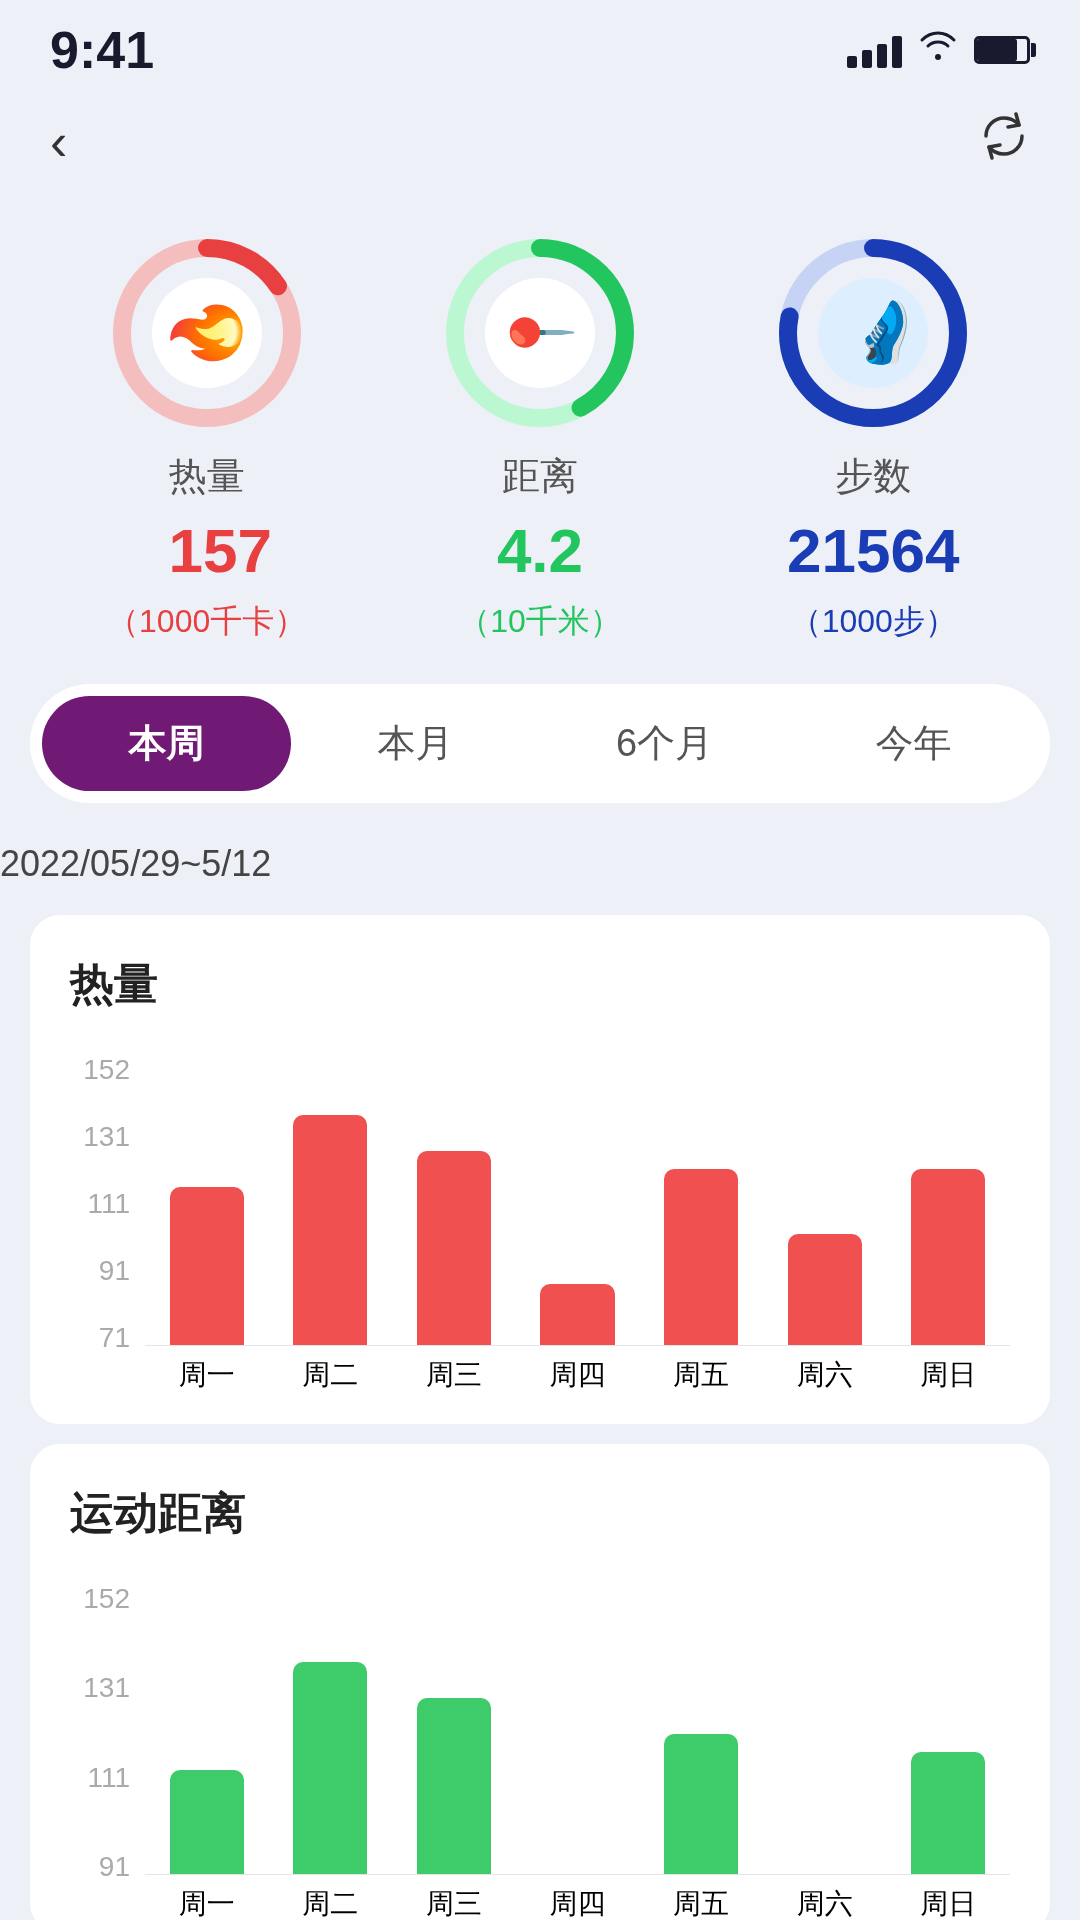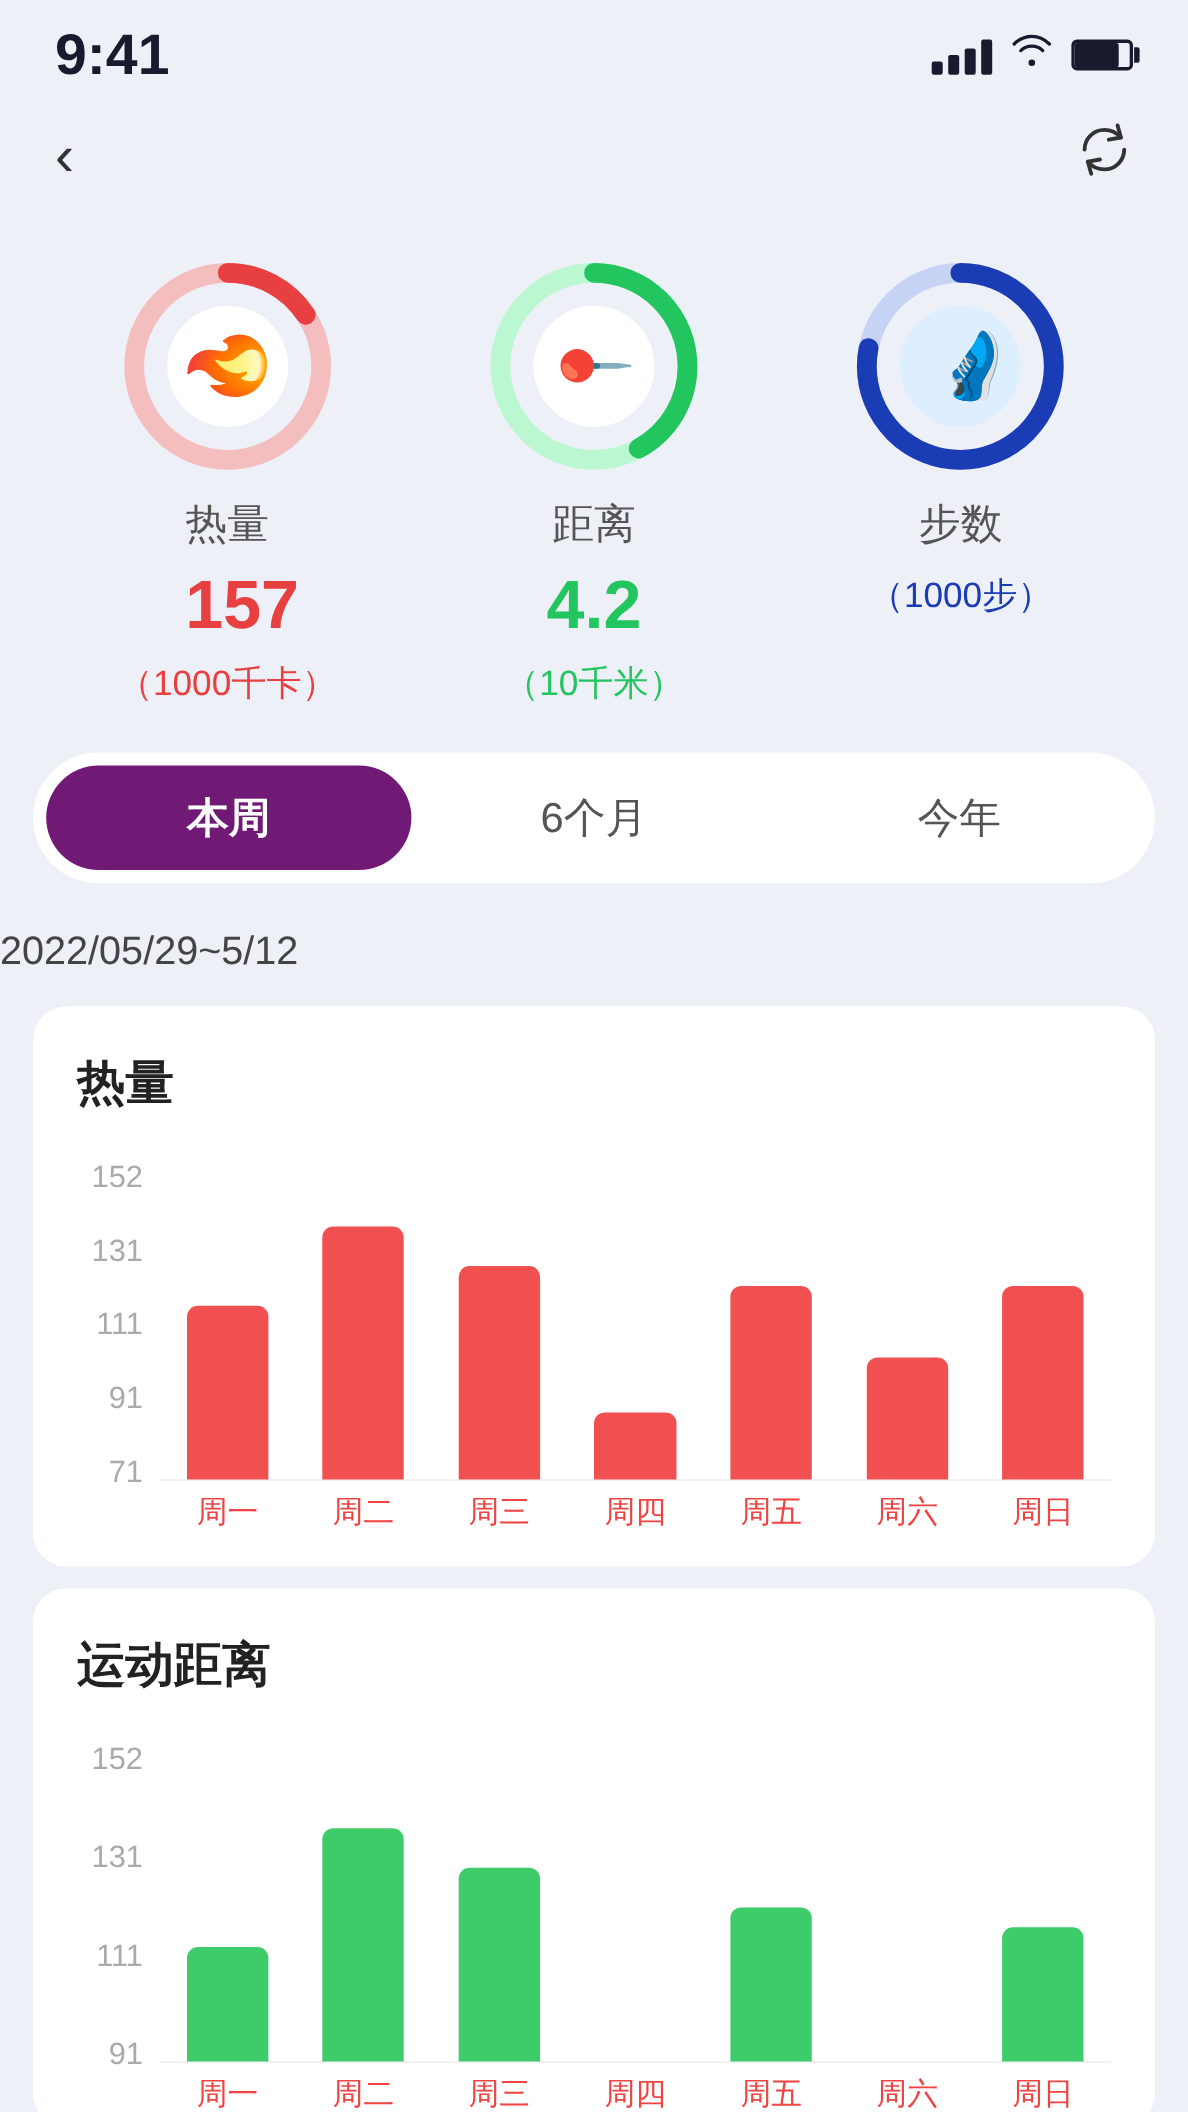--- a/index.html
+++ b/index.html
@@ -250,21 +250,21 @@
     .chart-bar.red { background: #f05050; }
     .chart-bar.green { background: #3ecb6a; }
     .chart-x-labels {
       display: flex;
       margin-top: 10px;
     }
     .chart-x-label {
       flex: 1;
       text-align: center;
       font-size: 28px;
-      color: #ef4444;
+      color: #000000;
     }
 
     
     .chart-card-partial {
       margin: 0 30px 30px;
       background: white;
       border-radius: 30px;
       padding: 40px 40px 10px;
       overflow: hidden;
     }
@@ -348,26 +348,28 @@
         <circle cx="100" cy="100" r="85" fill="none" stroke="#1a3cb5" stroke-width="18" stroke-dasharray="534.0707511102648" stroke-dashoffset="117.49556524425824" stroke-linecap="round"></circle>
       </svg>
       <div class="ring-icon steps">
         <svg width="60" height="60" viewBox="0 0 60 60">
             <circle cx="30" cy="30" r="28" fill="#ddeeff"></circle>
             <text x="30" y="42" text-anchor="middle" font-size="32">👟</text>
           </svg>
       </div>
     </div>
     <div class="stat-label">步数</div>
+    <div class="stat-value steps">21564</div>
     <div class="stat-goal steps">（1000步）</div>
   </div>
   </div>
 
 <div class="tab-container" id="tab-bar">
     <div class="tab-item active">本周</div>
+    <div class="tab-item">本月</div>
     <div class="tab-item">6个月</div>
     <div class="tab-item">今年</div>
   </div>
 
 <div class="date-label">2022/05/29~5/12</div>
 
 <div class="chart-card">
   <div class="chart-title">热量</div>
   <div class="chart-area" id="calories-chart">
       <div class="chart-y-labels">

